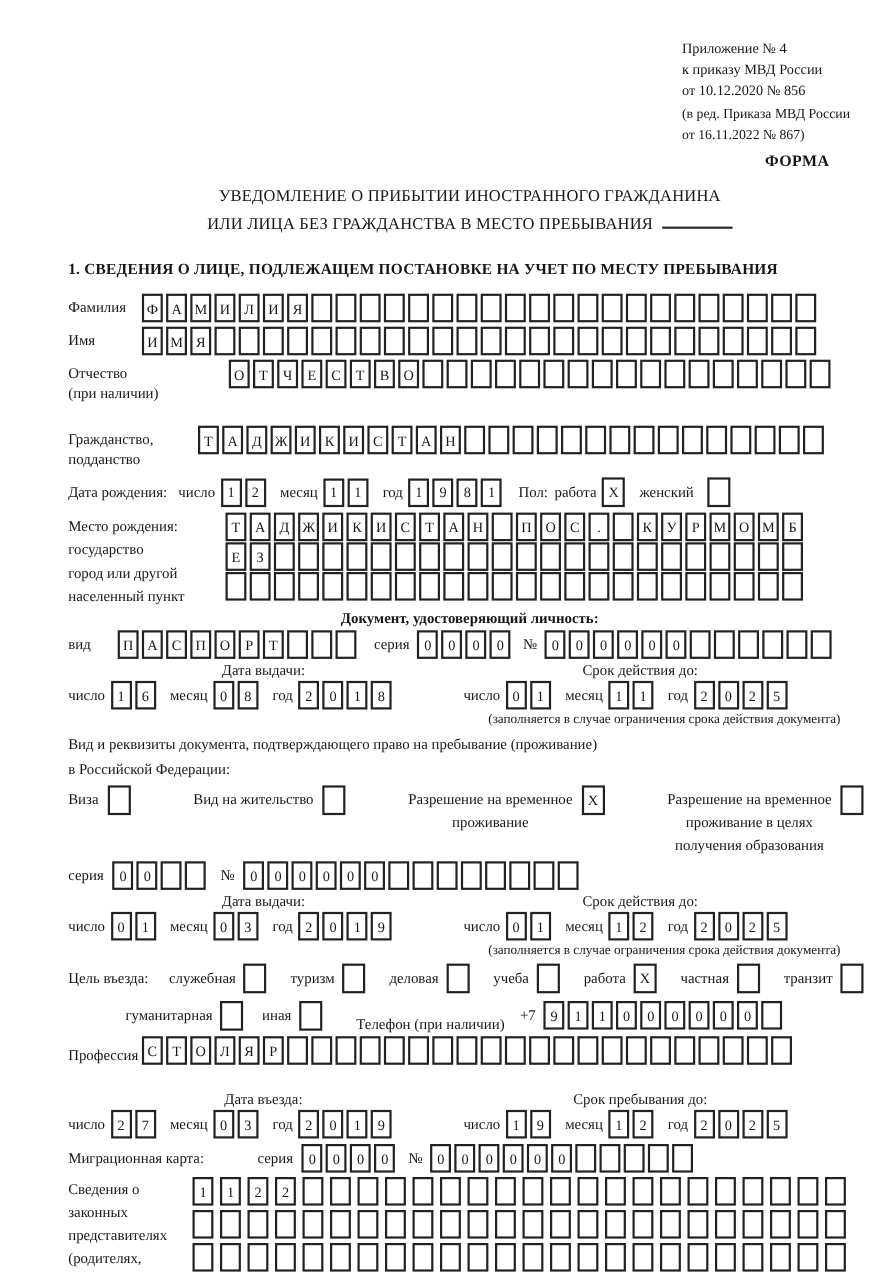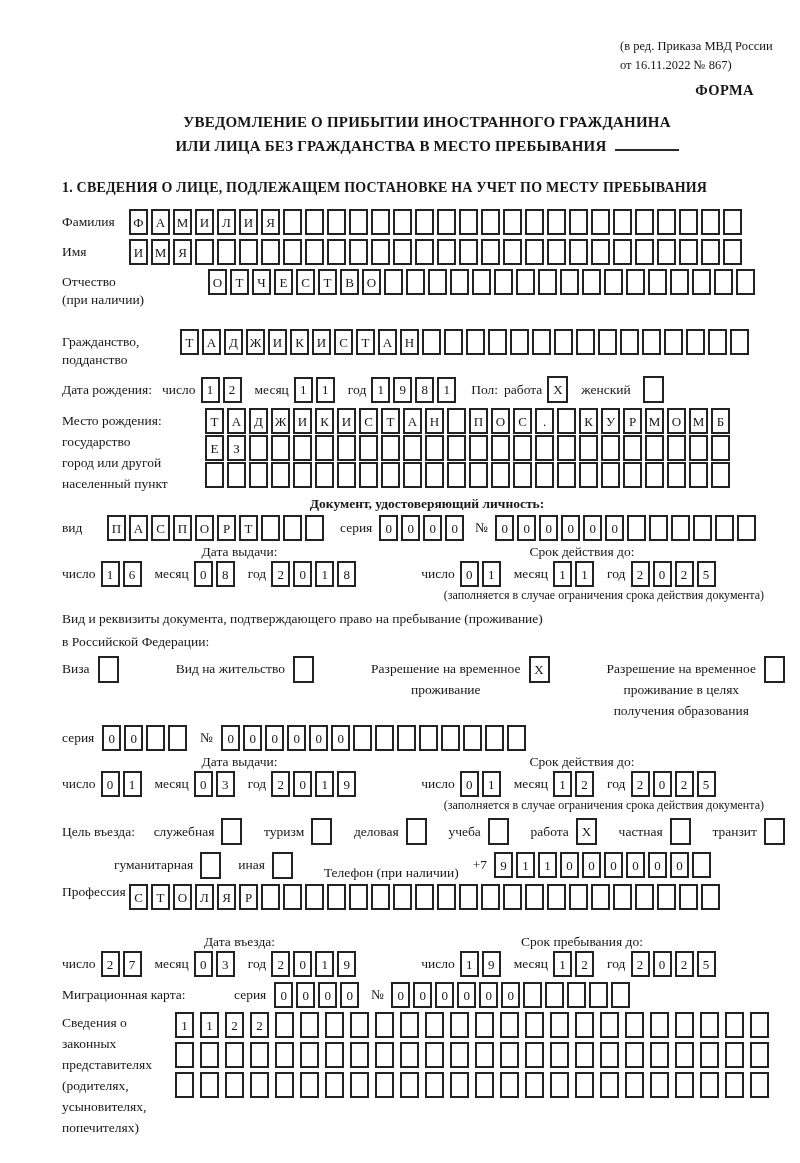--- a/index.html
+++ b/index.html
@@ -8,21 +8,21 @@
     font-family:"Liberation Serif","DejaVu Serif",serif;
     color:#161616;font-size:13.5px;
   }
   .page{box-sizing:border-box;width:800px;height:1163px;padding:34px 8px 10px 62px;position:relative;}
 
   
   .doc-ref{margin-left:558px;line-height:19px;font-size:13px;}
   .doc-amend{margin-left:558px;line-height:19px;font-size:12.5px;margin-top:3px;}
   .form-label{text-align:right;padding-right:38px;font-weight:bold;font-size:14.5px;margin-top:7px;letter-spacing:.4px;}
 
-  .title{ text-align:center;font-weight:bold;font-size:15px;line-height:23px;margin-top:12px;letter-spacing:.2px;}
+  .title{ text-align:center;font-weight:normal;font-size:15px;line-height:23px;margin-top:12px;letter-spacing:.2px;}
   .title-underline{display:inline-block;width:64px;border-bottom:2.4px solid #2a2a2a;height:1em;margin-left:8px;vertical-align:baseline;}
 
   .section-heading{font-weight:bold;font-size:14px;margin-top:22px;letter-spacing:.2px;white-space:nowrap;}
 
   .fields{margin-top:13px;}
 
   
   .boxes{display:inline-flex;flex-wrap:nowrap;vertical-align:top;}
   .box{
     flex:none;display:inline-flex;align-items:center;justify-content:center;
@@ -70,20 +70,25 @@
   .bp-rows .boxes{display:flex;margin-bottom:1px;}
   .rep-rows .boxes{display:flex;margin-bottom:4px;}
   .label-col span{display:block;line-height:21px;}
   .rep-note{font-size:12.3px;margin-left:55px;margin-top:4px;}
 </style>
 </head>
 <body>
 
 <div class="page">
 
+  <div class="doc-ref">
+    <div>Приложение № 4</div>
+    <div>к приказу МВД России</div>
+    <div>от 10.12.2020 № 856</div>
+  </div>
   <div class="doc-amend">
     <div>(в ред. Приказа МВД России</div>
     <div>от 16.11.2022 № 867)</div>
   </div>
   <div class="form-label">ФОРМА</div>
 
   <div class="title">
     <div>УВЕДОМЛЕНИЕ О ПРИБЫТИИ ИНОСТРАННОГО ГРАЖДАНИНА</div>
     <div>
       <span>ИЛИ ЛИЦА БЕЗ ГРАЖДАНСТВА В МЕСТО ПРЕБЫВАНИЯ</span><span class="title-underline"></span>
@@ -622,21 +627,21 @@
             <span class="box">0</span>
             <span class="box">0</span>
             <span class="box">0</span>
             <span class="box">0</span>
             <span class="box">0</span>
             <span class="box"></span>
           </span>
       </span>
     </div>
 
-    <div class="frow" style="align-items:flex-start;margin-bottom:24px;">
+    <div class="frow" style="align-items:flex-end;margin-bottom:24px;">
       <span class="w-name" style="width:67px;">Профессия</span>
       <span class="boxes">
           <span class="box">С</span>
           <span class="box">Т</span>
           <span class="box">О</span>
           <span class="box">Л</span>
           <span class="box">Я</span>
           <span class="box">Р</span>
           <span class="box"></span>
           <span class="box"></span>

